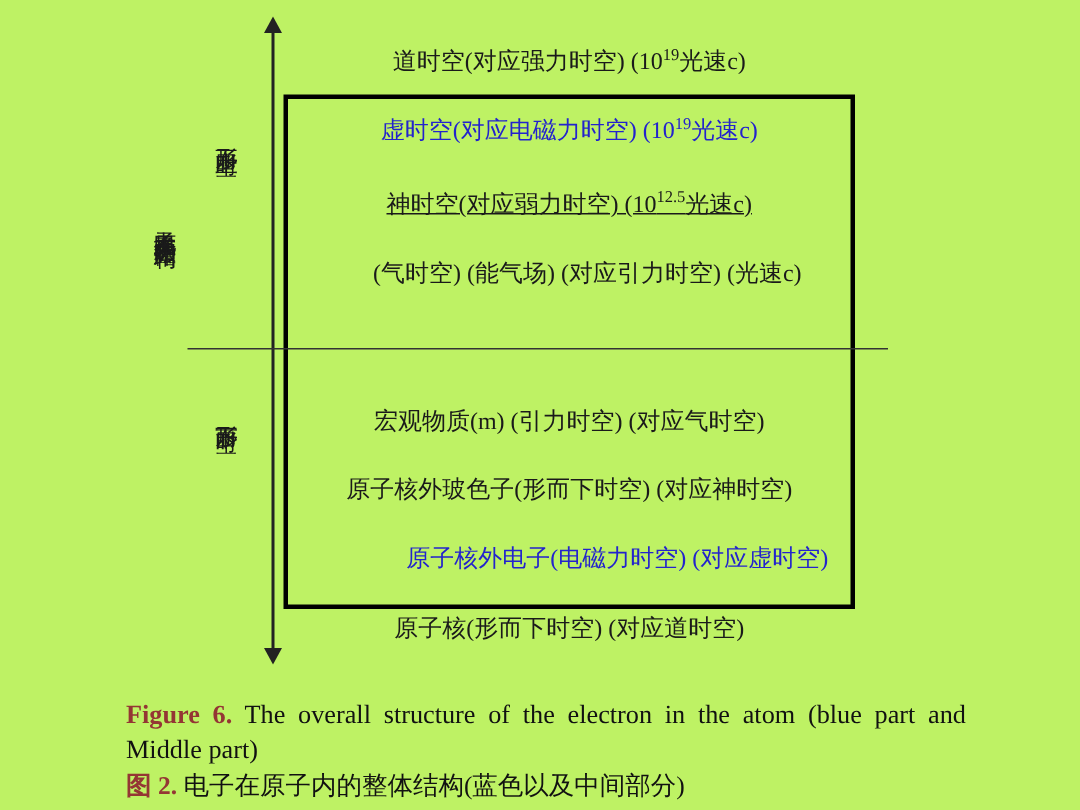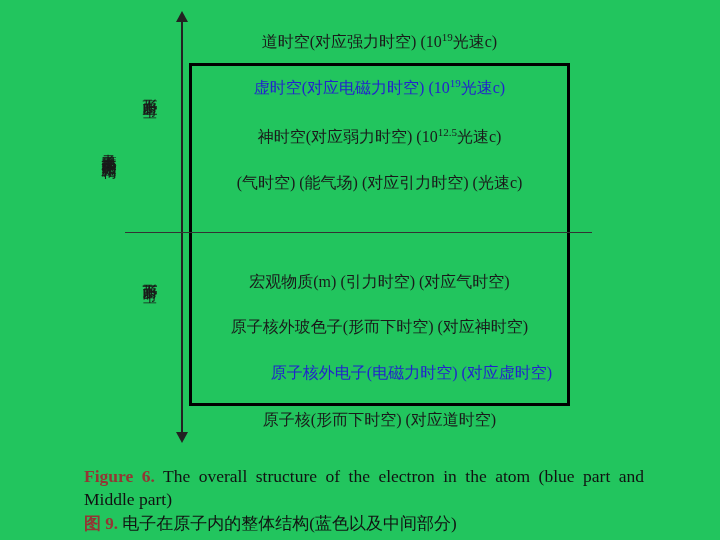--- a/index.html
+++ b/index.html
@@ -1,20 +1,20 @@
 <!DOCTYPE html>
 <html><head>
 <meta charset="utf-8">
 <style>
   html, body { margin: 0; padding: 0; background: #fff; }
   #canvas {
     position: relative;
     width: 720px;
     height: 540px;
-    background: #22c55e;
+    background: #bef264;
     overflow: hidden;
     font-family: "Liberation Serif", "DejaVu Serif", serif;
     color: #1a1a1a;
   }
 
   
   .v-label {
     position: absolute;
     writing-mode: vertical-rl;
     text-orientation: upright;
@@ -72,22 +72,22 @@
     width: 381px;
     text-align: center;
     font-size: 16px;
     line-height: 20px;
     white-space: nowrap;
     color: #1a1a1a;
   }
   .row sup { font-size: 11px; line-height: 0; }
   .row-1 { top: 32px; }
   .row-2 { top: 78px; }
-  .row-3 { top: 127px; }
-  .row-4 { top: 173px; }
+  .row-3 { top: 127px; text-decoration: underline; }
+  .row-4 { top: 173px; padding-left: 12px; }
   .row-5 { top: 272px; }
   .row-6 { top: 317px; }
   .row-7 { top: 363px; }
   .row-8 { top: 410px; }
 
   
   .caption-en {
     position: absolute;
     left: 84px; top: 447px;
     width: 560px;
@@ -136,15 +136,15 @@
   <div class="row row-5" style="color: rgb(26, 26, 26);"><span>宏观物质(m) (引力时空) (对应气时空)</span><sup></sup><span></span></div>
 
   <div class="row row-6" style="color: rgb(26, 26, 26);"><span>原子核外玻色子(形而下时空) (对应神时空)</span><sup></sup><span></span></div>
 
   <div class="row row-7" style="color: rgb(35, 35, 205); padding-left: 32px;"><span>原子核外电子(电磁力时空) (对应虚时空)</span><sup></sup><span></span></div>
 
   <div class="row row-8" style="color: rgb(26, 26, 26);"><span>原子核(形而下时空) (对应道时空)</span><sup></sup><span></span></div>
 
   <p class="caption-en"><span class="caption-label">Figure 6.</span> <span>The overall structure of the electron in the atom (blue part and Middle part)</span></p>
 
-  <p class="caption-zh"><span class="caption-label">图 9.</span> <span>电子在原子内的整体结构(蓝色以及中间部分)</span></p>
+  <p class="caption-zh"><span class="caption-label">图 2.</span> <span>电子在原子内的整体结构(蓝色以及中间部分)</span></p>
 
 </div>
 
 </body></html>

